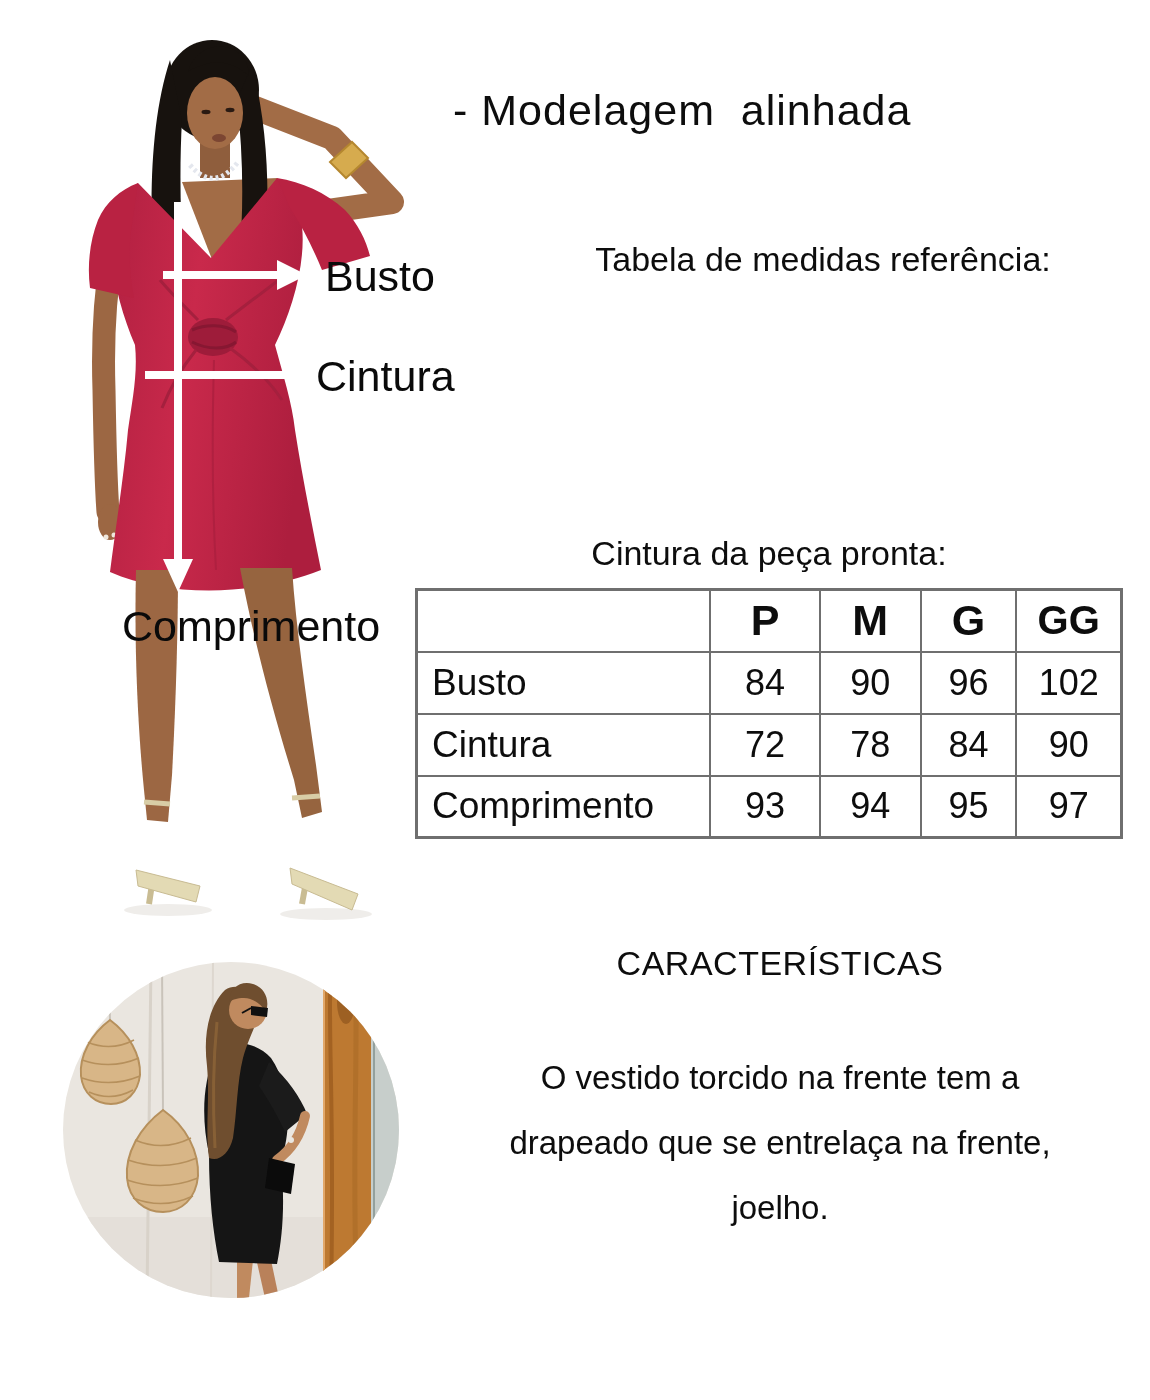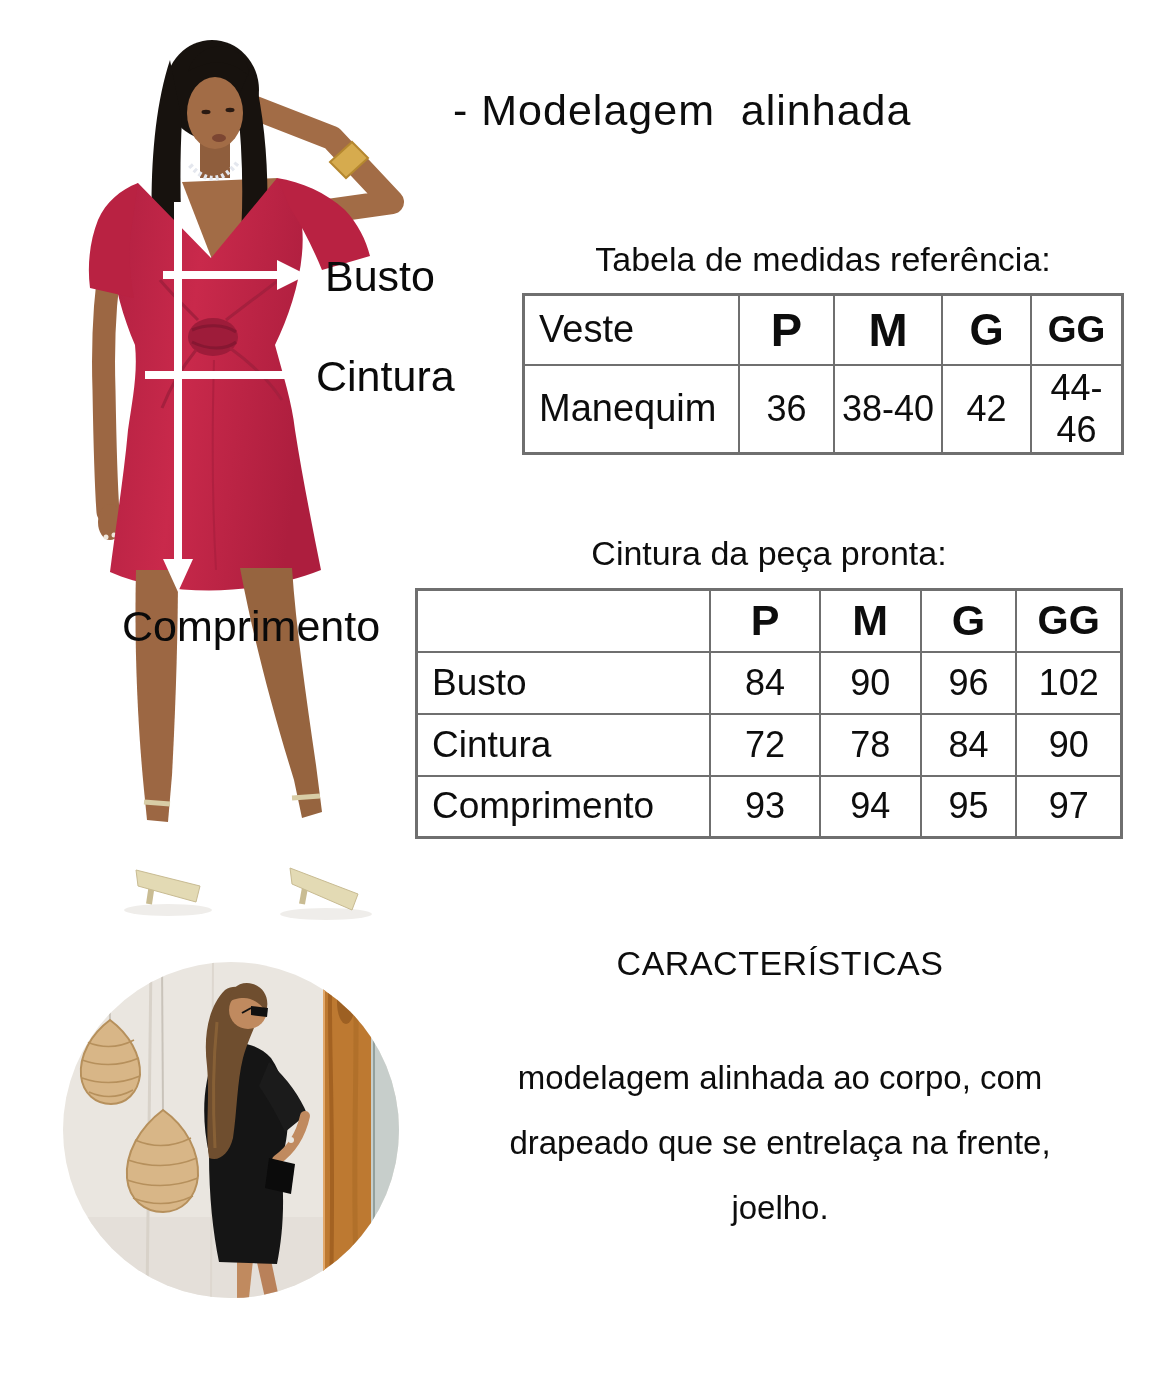--- a/index.html
+++ b/index.html
@@ -116,45 +116,20 @@
       <line x1="105" y1="345" x2="253" y2="345" stroke="#ffffff" stroke-width="8"></line>
     </svg>
     <div class="fig-label lbl-bust">Busto</div>
     <div class="fig-label lbl-waist">Cintura</div>
     <div class="fig-label lbl-length">Comprimento</div>
   </div>
 
   <div class="abs headline">- Modelagem  alinhada</div>
 
   <div class="abs sec-title title-ref">Tabela de medidas referência:</div>
-  <table class="abs tbl tbl-ref">
-    <colgroup>
-        <col style="width:36%">
-        <col style="width:15.8%">
-        <col style="width:18.1%">
-        <col style="width:14.8%">
-        <col style="width:15.3%">
-      </colgroup>
-    <tbody>
-        <tr>
-      <td class="lblcell">Veste</td>
-      <td class="szcell sz-p">P</td>
-      <td class="szcell sz-m">M</td>
-      <td class="szcell sz-g">G</td>
-      <td class="szcell sz-gg">GG</td>
-    </tr>
-    <tr>
-      <td class="lblcell">Manequim</td>
-      <td class="valcell">36</td>
-      <td class="valcell">38-40</td>
-      <td class="valcell">42</td>
-      <td class="valcell">44-46</td>
-    </tr>
-  </tbody>
-    </table>
 
   <div class="abs sec-title title-garment">Cintura da peça pronta:</div>
   <table class="abs tbl tbl-garment">
     <colgroup>
         <col style="width:41.7%">
         <col style="width:15.5%">
         <col style="width:14.3%">
         <col style="width:13.6%">
         <col style="width:14.9%">
       </colgroup>
@@ -224,18 +199,18 @@
       <path d="M 154,60 C 150,100 150,150 152,186" stroke="#8d6538" stroke-width="3" fill="none" opacity="0.8"></path>
       <circle cx="185" cy="48" r="19" fill="#c08a5f"></circle>
       <path d="M 166,40 C 166,26 178,18 190,22 C 202,26 207,38 203,50 C 198,42 190,36 181,36 C 174,36 169,38 166,40 Z" fill="#6f4e2f"></path>
       <path d="M 188,44 L 205,46 L 204,55 L 188,53 Z" fill="#111111"></path>
       <line x1="188" y1="46" x2="179" y2="51" stroke="#111111" stroke-width="2"></line>
     </svg>
   </div>
 
   <div class="abs sec-title title-chars">CARACTERÍSTICAS</div>
   <div class="abs chars-par">
-    <div class="line">modelagem alinhada ao corpo, com</div>
+    <div class="line">O vestido torcido na frente tem a</div>
     <div class="line">drapeado que se entrelaça na frente,</div>
     <div class="line">joelho.</div>
   </div>
 
 </div>
 
 </body></html>

